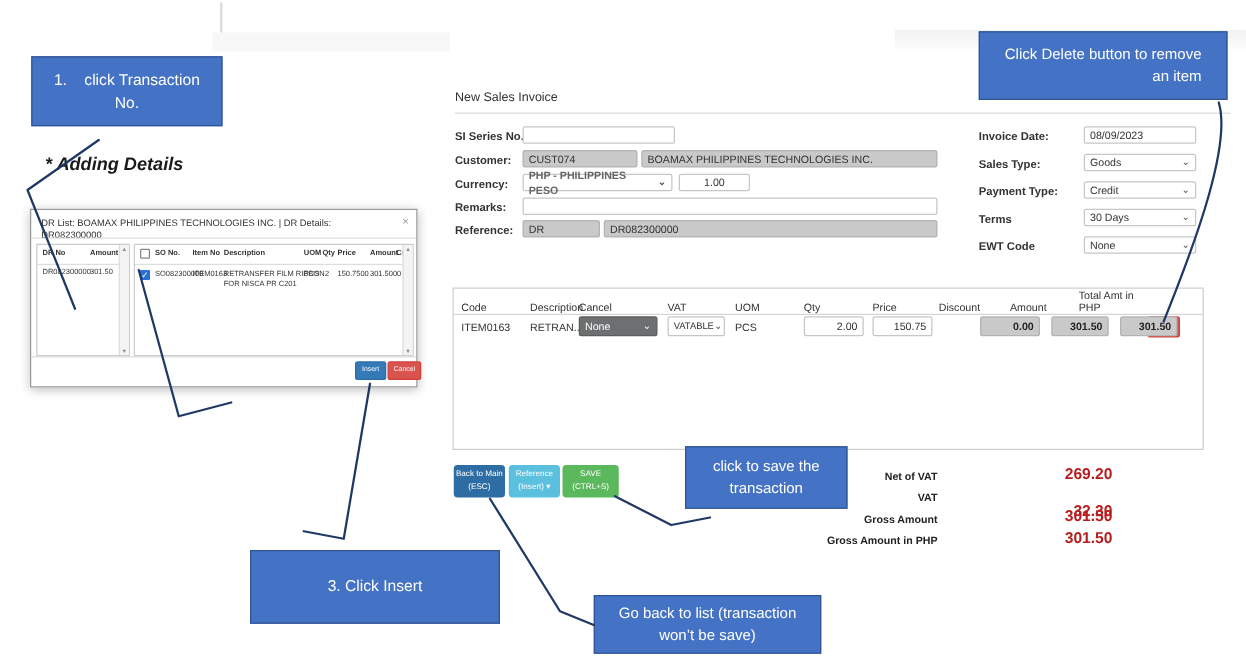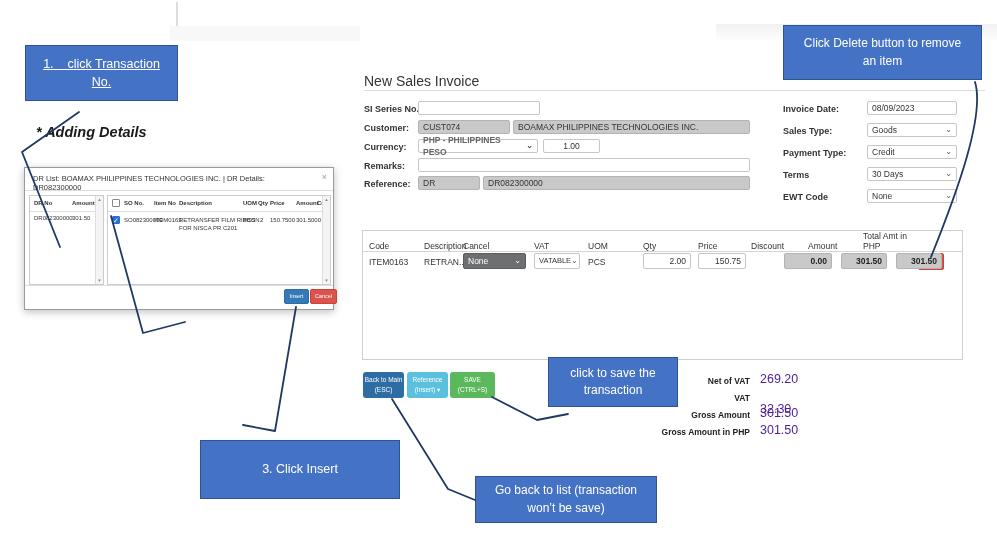--- a/index.html
+++ b/index.html
@@ -18,21 +18,21 @@
   .ro{background:#c9c9c9;border:1px solid #b3b3b3;}
   .num{text-align:right;font-weight:bold;color:#222;margin-left:33px;}
   .sel{display:flex;align-items:center;justify-content:space-between;}
   .chev{font-size:8px;color:#555;line-height:1;}
   .btn{position:absolute;box-sizing:border-box;border-radius:3px;color:#fff;text-align:center;
        display:flex;flex-direction:column;align-items:center;justify-content:center;
        font-size:6.5px;line-height:1.5;z-index:2;cursor:pointer;}
   .hdrcell{position:absolute;font-size:8.5px;font-weight:normal;color:#333;line-height:1.15;}
   .cell{position:absolute;font-size:8.5px;color:#333;}
   .totlbl{position:absolute;font-size:8.5px;font-weight:bold;color:#222;text-align:right;}
-  .totval{position:absolute;font-size:12.5px;font-weight:normal;color:#4c1d95;}
+  .totval{position:absolute;font-size:12.5px;font-weight:bold;color:#b91c1c;text-align:right;}
   
   .modal{position:absolute;left:24px;top:167px;width:308px;height:141px;background:#fff;
          border:1px solid #9a9a9a;box-shadow:0 2px 8px rgba(0,0,0,.25);z-index:10;}
   .mtitle{position:absolute;left:8px;top:6px;width:282px;font-size:7.5px;color:#333;}
   .mclose{position:absolute;right:6px;top:4px;font-size:9px;color:#999;cursor:pointer;}
   .mpanel{position:absolute;border:1px solid #ccc;background:#fff;box-sizing:border-box;}
   .mhead{position:absolute;font-size:6px;font-weight:bold;color:#333;}
   .mcell{position:absolute;font-size:6px;color:#333;}
   .msep{position:absolute;left:0;right:0;border-bottom:1px solid #ddd;}
   .sbar{position:absolute;top:0;bottom:0;right:0;width:8px;background:#f4f4f4;border-left:1px solid #ddd;
@@ -47,35 +47,35 @@
 </style>
 </head>
 <body>
 
 <div class="page">
 
   <div class="artifact" style="left:176px;top:2px;width:2px;height:27px;background:#cfcfcf;opacity:.7;"></div>
   <div class="artifact" style="left:170px;top:26px;width:190px;height:15px;background:#f8f8f8;"></div>
   <div class="artifact" style="left:716px;top:24px;width:281px;height:16px;background:linear-gradient(#f1f1f1,#fdfdfd);"></div>
 
-  <div class="co pre" style="left:25px;top:45px;width:153px;height:56px;"><span style="white-space:pre-wrap;text-decoration:underline;">1.    click Transaction
+  <div class="co pre" style="left:25px;top:45px;width:153px;height:56px;"><span style="white-space:pre-wrap;">1.    click Transaction
 No.</span></div>
 
   <div class="abs" style="left:36px;top:124px;font-size:14.5px;font-weight:bold;font-style:italic;color:#1a1a1a;z-index:5;">* Adding Details</div>
 
 
   <div class="co" style="left:200px;top:440px;width:200px;height:59px;"><span>3. Click Insert</span></div>
 
   <div class="co" style="left:548px;top:357px;width:130px;height:50px;font-size:12px;"><span style="white-space:pre-line;">click to save the
 transaction</span></div>
 
   <div class="co" style="left:475px;top:476px;width:182px;height:47px;font-size:12px;"><span style="white-space:pre-line;">Go back to list (transaction
 won’t be save)</span></div>
 
-  <div class="co" style="left:783px;top:25px;width:199px;height:55px;font-size:12px;"><span style="white-space:pre-line;">Click Delete button to remove
+  <div class="co" style="left:783px;top:25px;width:199px;height:55px;font-size:12px;text-align:right;"><span style="white-space:pre-line;">Click Delete button to remove
 an item</span></div>
 
   <div class="modal">
     <div class="mtitle">DR List: BOAMAX PHILIPPINES TECHNOLOGIES INC. | DR Details: DR082300000</div>
     <div class="mclose">×</div>
     <div class="msep" style="top:22px;"></div>
 
     <div class="mpanel" style="left:4px;top:27px;width:75px;height:90px;">
       <div class="mhead" style="left:4px;top:4px;">DR No</div>
       <div class="mhead" style="left:42px;top:4px;">Amount</div>
@@ -112,21 +112,21 @@
         <span>▲</span>
         <span>▼</span>
       </div>
     </div>
 
     <div class="msep" style="top:117px;"></div>
     <div class="mbtn" style="left:259px;top:121px;width:23px;background:#337AB7;border:1px solid #2e6da4;">Insert</div>
     <div class="mbtn" style="left:285px;top:121px;width:25px;background:#D9534F;border:1px solid #d43f3a;">Cancel</div>
   </div>
 
-  <div class="abs" style="left:364px;top:73px;font-size:14px;color:#333;z-index:2;">New Sales Invoice</div>
+  <div class="abs" style="left:364px;top:73px;font-size:10px;color:#333;z-index:2;">New Sales Invoice</div>
   <div class="abs" style="left:364px;top:90px;width:621px;border-bottom:1px solid #dcdcdc;z-index:1;"></div>
 
   <div class="lbl" style="left:364px;top:104px;">SI Series No.</div>
   <div class="inp" style="left:418px;top:101px;width:122px;height:14px;"></div>
 
   <div class="lbl" style="left:364px;top:123px;">Customer:</div>
   <div class="inp ro" style="left:418px;top:120px;width:92px;height:14px;line-height:12px;">CUST074</div>
   <div class="inp ro" style="left:513px;top:120px;width:237px;height:14px;line-height:12px;">BOAMAX PHILIPPINES TECHNOLOGIES INC.</div>
 
   <div class="lbl" style="left:364px;top:142px;">Currency:</div>

